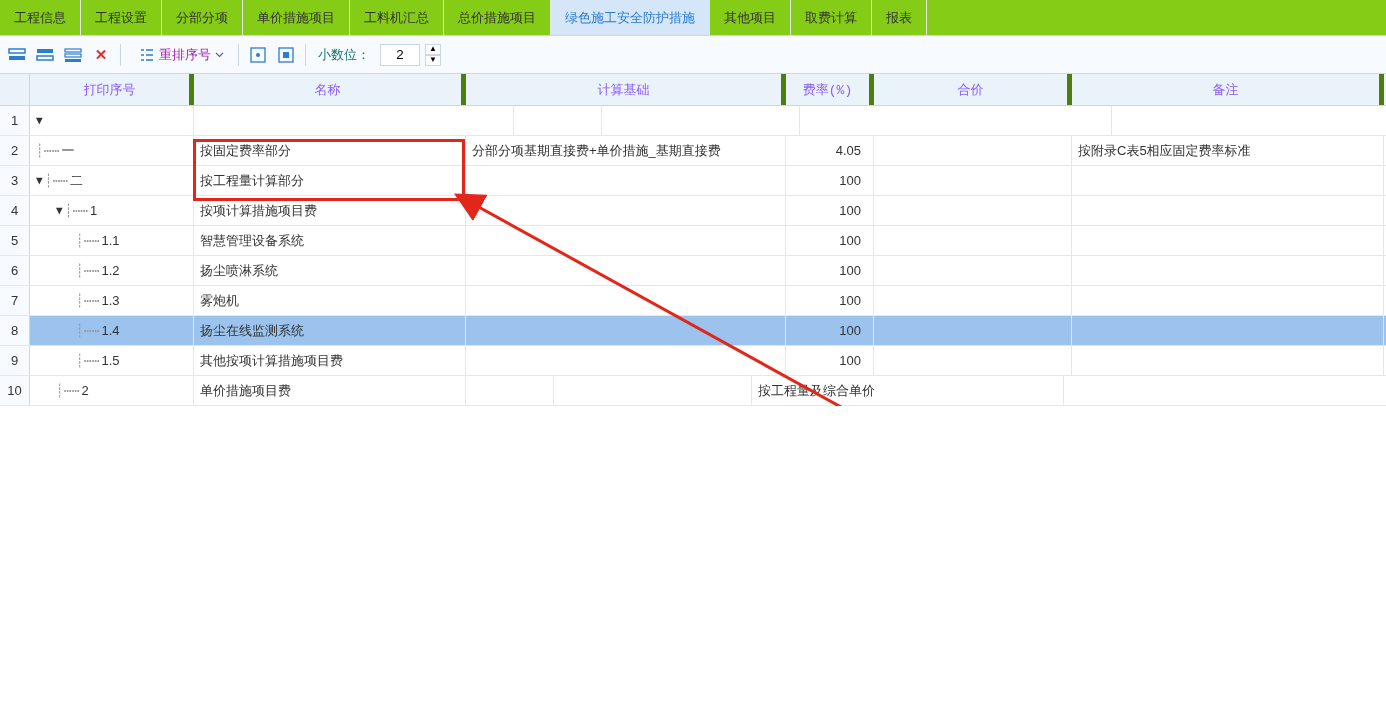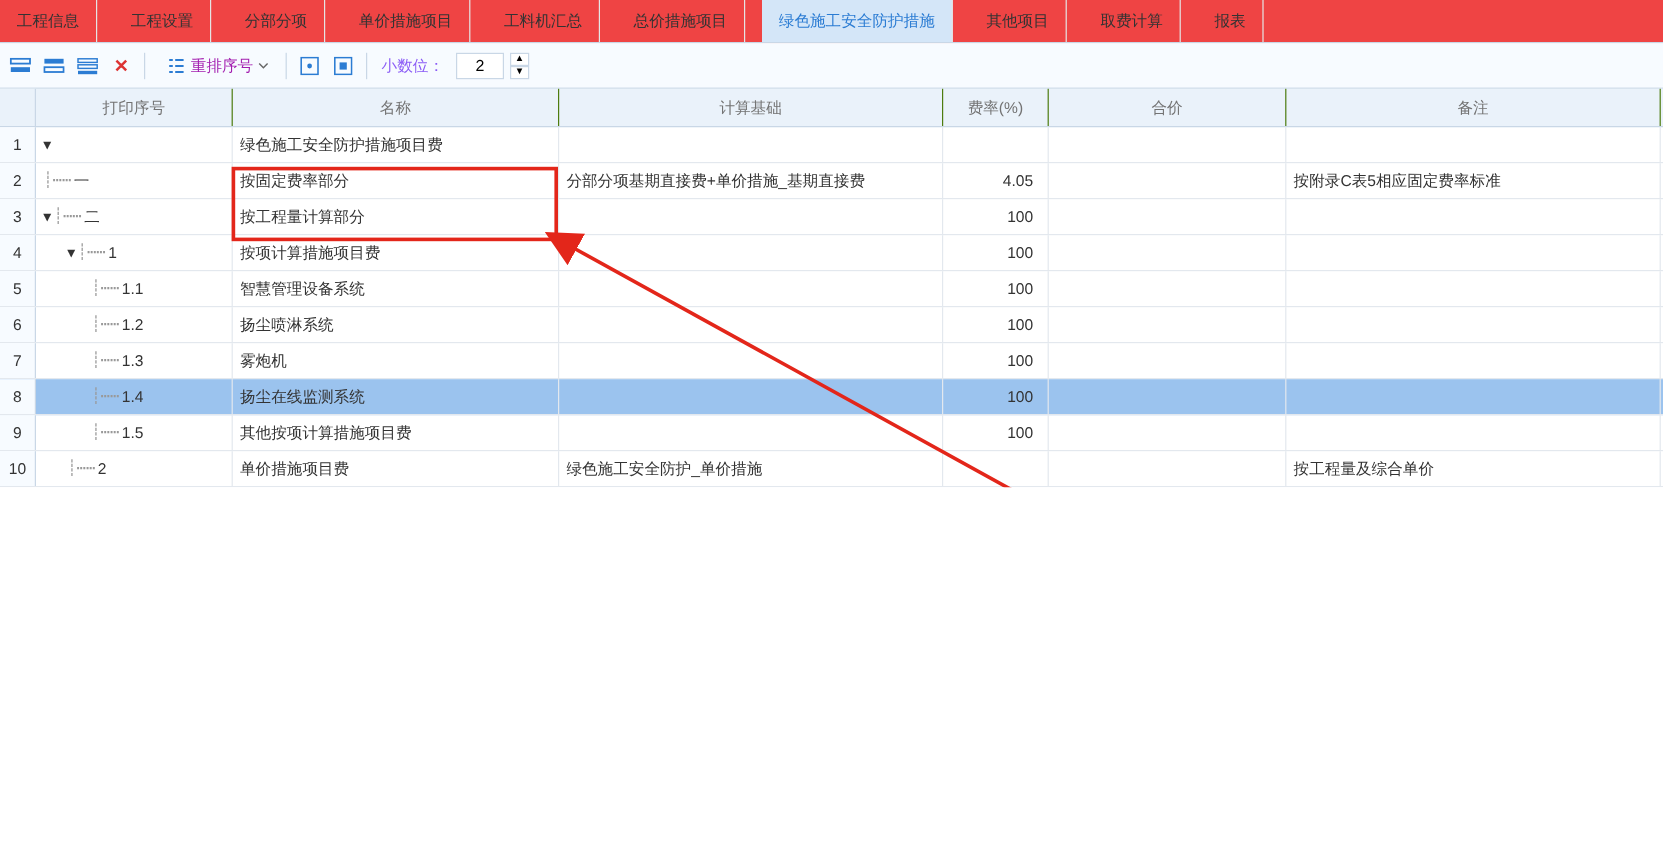--- a/index.html
+++ b/index.html
@@ -1,35 +1,35 @@
 <!DOCTYPE html>
 <html><head>
 <meta charset="utf-8">
 <style>
   * { box-sizing: border-box; margin: 0; padding: 0; }
   body { font-family: "Microsoft YaHei", Arial, sans-serif; font-size: 13px; color: #333; background: #fff; width: 1386px; }
   
-  .tabs { display: flex; border-bottom: 1px solid #c9d7e6; background: #ef4444; height: 36px; gap: 14px; }
+  .tabs { display: flex; border-bottom: 1px solid #c9d7e6; background: #84cc16; height: 36px; }
   .tab { padding: 8px 14px; border-right: 1px solid #e5e5e5; cursor: pointer; color: #333; display: flex; align-items: center; }
   .tab.active { background: #d4e6f8; color: #2b7cd3; }
   
   .toolbar { display: flex; align-items: center; height: 38px; background: #f7fbff; border-bottom: 1px solid #c9d7e6; padding: 0 6px; gap: 6px; }
   .tb-btn { width: 22px; height: 22px; display: flex; align-items: center; justify-content: center; cursor: pointer; color: #2b7cd3; }
   .tb-btn.red { color: #d33; font-weight: bold; font-size: 15px; }
   .tb-sep { width: 1px; height: 22px; background: #c9d7e6; margin: 0 2px; }
   .tb-dd { display: flex; align-items: center; padding: 0 6px; cursor: pointer; color: #a21caf; height: 24px; }
   .tb-dd svg { margin-left: 4px; }
-  .tb-label { padding: 0 4px; color: #8b5cf6; }
+  .tb-label { padding: 0 4px; color: #0f766e; }
   .tb-input { width: 40px; height: 22px; text-align: center; border: 1px solid #c9d7e6; background: #fff; }
   .tb-step { display: flex; flex-direction: column; margin-left: -1px; }
   .tb-step button { width: 16px; height: 11px; border: 1px solid #c9d7e6; background: #fff; font-size: 8px; line-height: 1; cursor: pointer; padding: 0; }
   
   .grid { width: 100%; }
   .ghead { display: flex; background: #eaf2fa; border-bottom: 1px solid #c9d7e6; height: 32px; }
-  .gh { border-right: 1px solid #4d7c0f; display: flex; align-items: center; justify-content: center; color: #737373; }
+  .gh { border-right: 5px solid #4d7c0f; display: flex; align-items: center; justify-content: center; color: #8b5cf6; font-family: Liberation Mono, monospace; }
   .grow { display: flex; height: 30px; border-bottom: 1px solid #e3e8ee; }
   .grow.selected { background: #9bc3ee; }
   .gc { border-right: 1px solid #e3e8ee; display: flex; align-items: center; padding: 0 6px; overflow: hidden; white-space: nowrap; }
   .gc.rownum { justify-content: center; background: #f7fbff; border-right: 1px solid #c9d7e6; }
   .gc.rate { justify-content: flex-end; padding-right: 12px; }
   
   .c-rownum { width: 30px; }
   .c-seq    { width: 164px; }
   .c-name   { width: 272px; }
   .c-basis  { width: 320px; text-align: right; }
@@ -130,21 +130,20 @@
       <div class="gh c-note">备注</div>
     </div>
     <div id="gbody">
         <div class="grow">
           <div class="gc rownum c-rownum">1</div>
           <div class="gc c-seq">
             <span class="tree" style="padding-left:0px;">
               <span class="arrow">▼</span>
             </span>
           </div>
-          <div class="gc c-name">绿色施工安全防护措施项目费</div>
           <div class="gc c-basis"></div>
           <div class="gc c-rate rate"></div>
           <div class="gc c-total"></div>
           <div class="gc c-note"></div>
         </div>
         <div class="grow">
           <div class="gc rownum c-rownum">2</div>
           <div class="gc c-seq">
             <span class="tree" style="padding-left:0px;">
               <span style="color:#999;">┊⋯⋯</span>
@@ -259,21 +258,20 @@
         </div>
         <div class="grow">
           <div class="gc rownum c-rownum">10</div>
           <div class="gc c-seq">
             <span class="tree" style="padding-left:20px;">
               <span style="color:#999;">┊⋯⋯</span>
               <span class="lbl">2</span>
             </span>
           </div>
           <div class="gc c-name">单价措施项目费</div>
-          <div class="gc c-basis">绿色施工安全防护_单价措施</div>
           <div class="gc c-rate rate"></div>
           <div class="gc c-total"></div>
           <div class="gc c-note">按工程量及综合单价</div>
         </div>
       </div>
   </div>
 
   <div class="redbox" style="left:193px; top:139px; width:272px; height:62px;"></div>
   <svg class="arrow-line" style="left:0; top:0;" width="1386" height="701">
     <defs>

